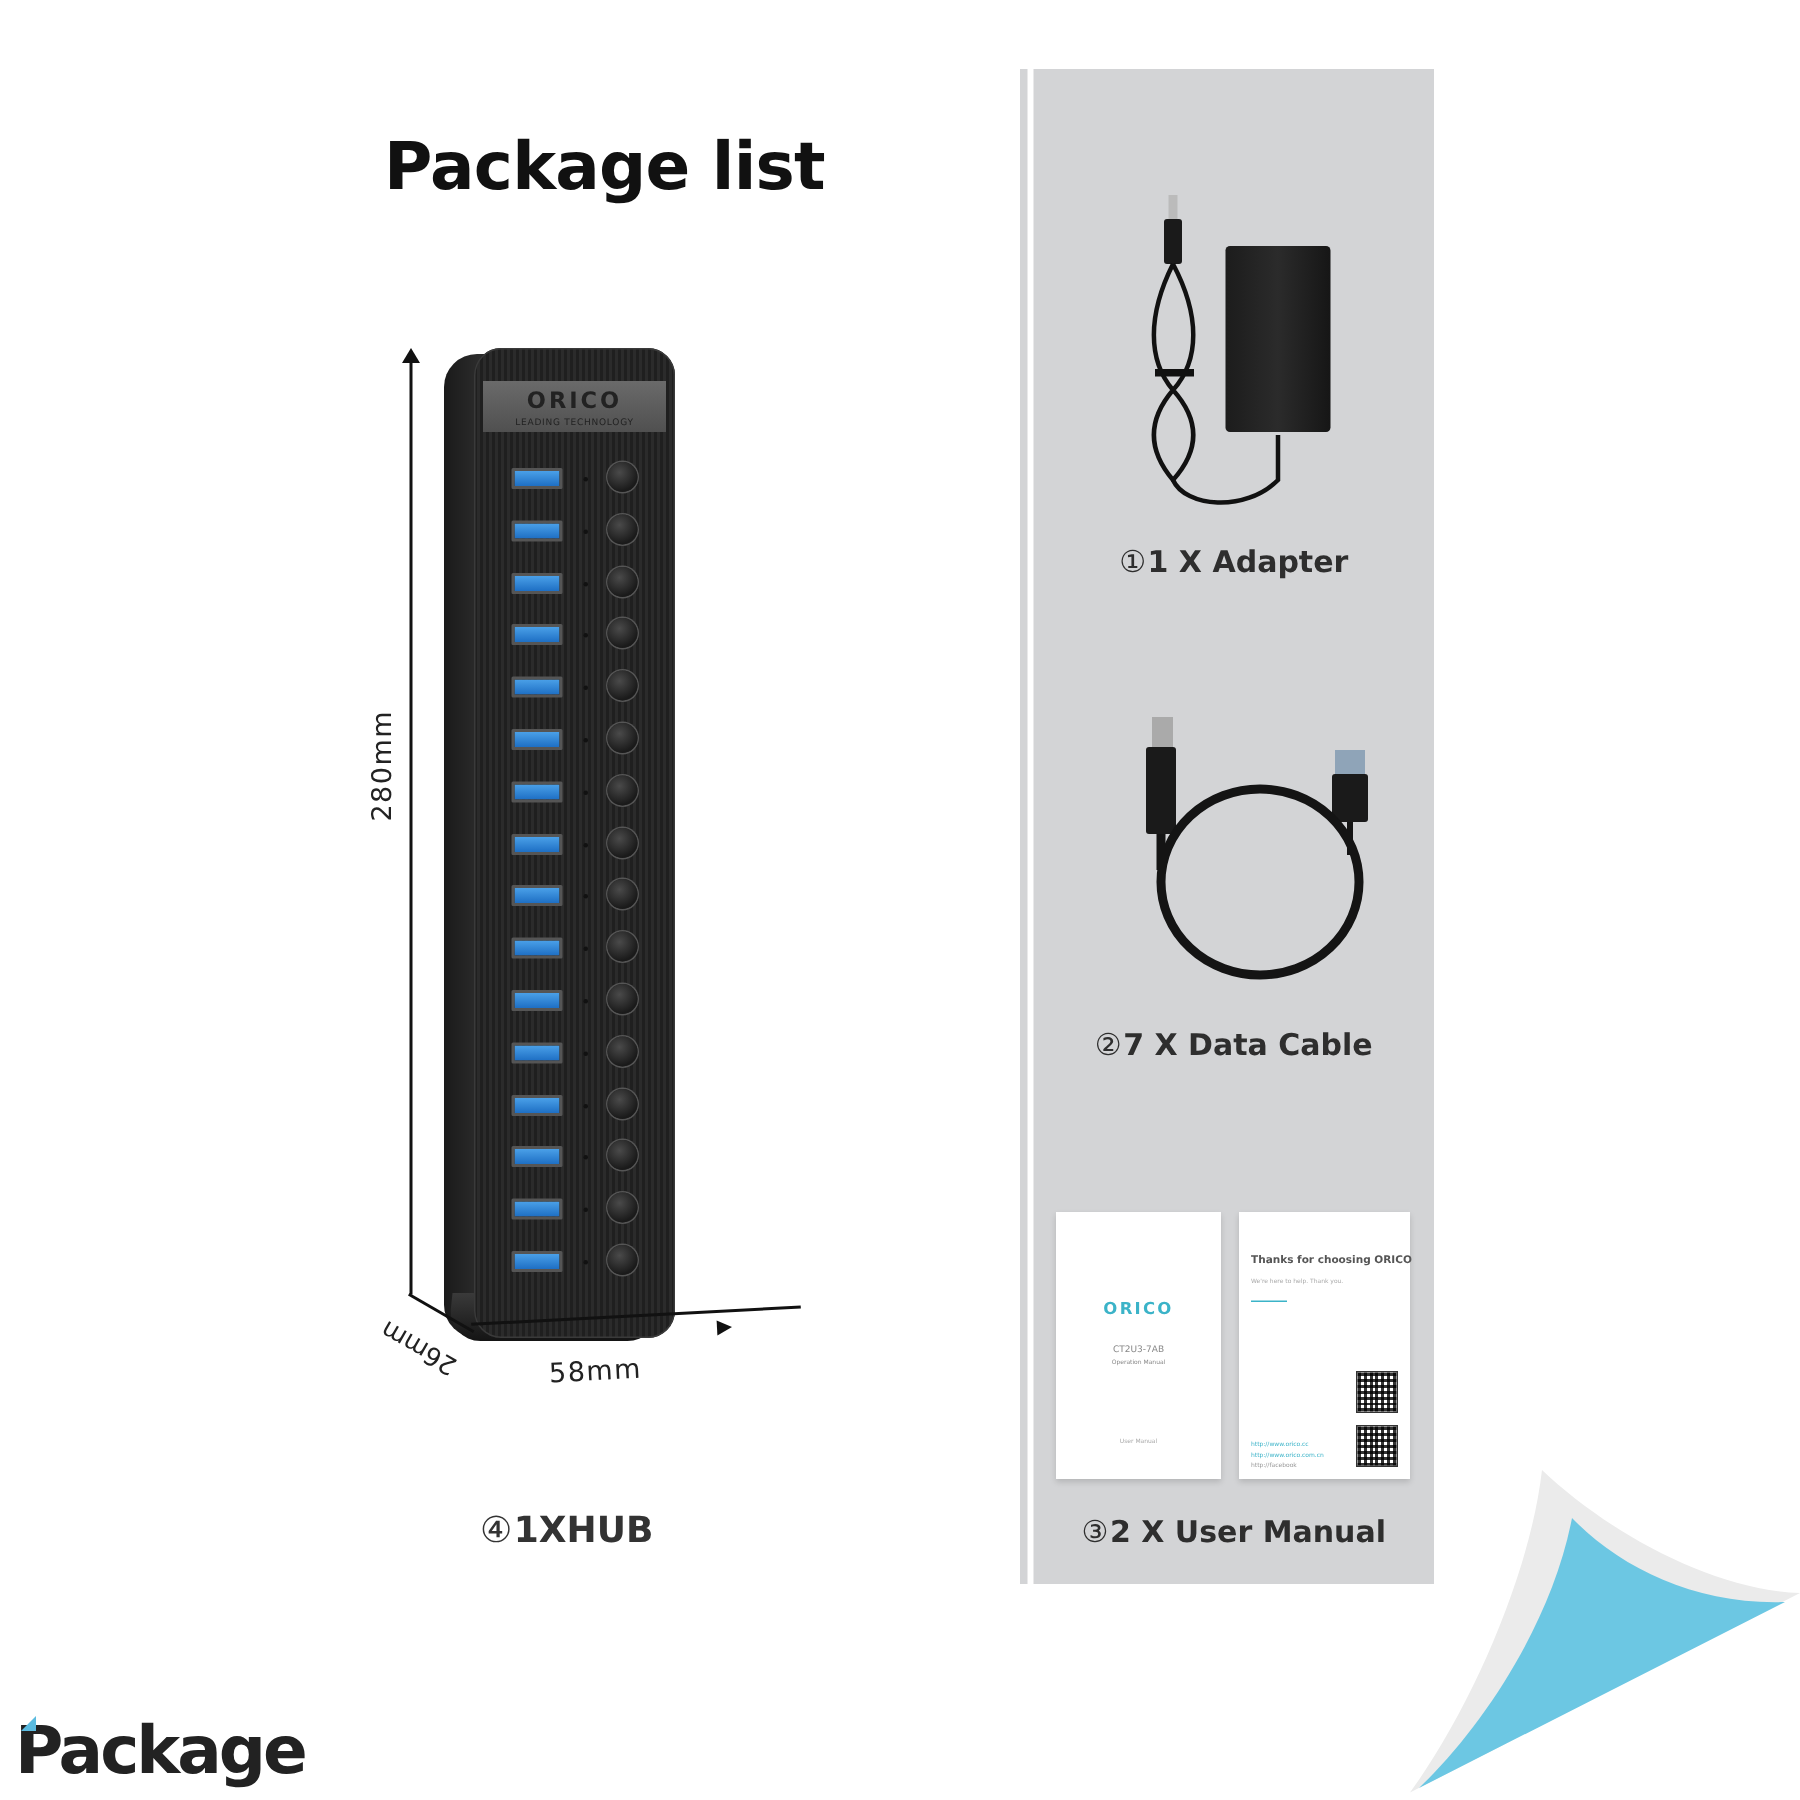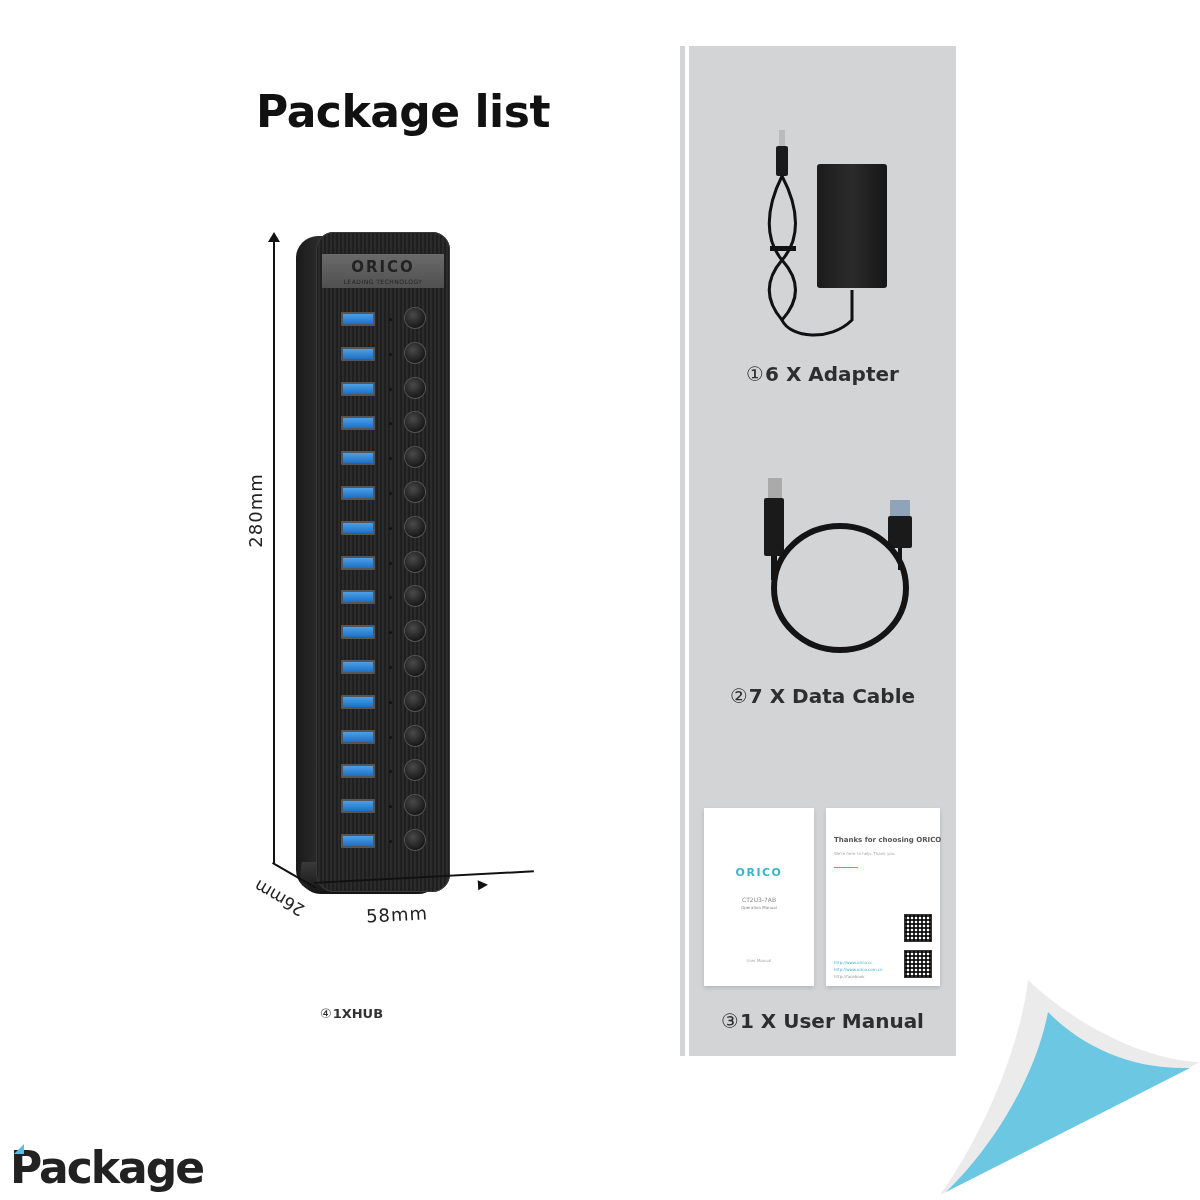--- a/index.html
+++ b/index.html
@@ -19,21 +19,21 @@
   .btn{width:20px;height:20px;border-radius:50%;background:radial-gradient(circle at 40% 35%,#4a4a4a,#1a1a1a 70%);box-shadow:0 0 0 1px #555;}
   
   .vline{left:273px;top:238px;width:2px;height:625px;background:#111;}
   .vline-arrow{left:268px;top:232px;width:0;height:0;border-left:6px solid transparent;border-right:6px solid transparent;border-bottom:10px solid #111;}
   .dim-280{left:218px;top:500px;transform:rotate(-90deg);font-size:18px;color:#222;letter-spacing:1px;}
   .hline{left:273px;top:862px;width:220px;height:2px;background:#111;transform-origin:0 0;transform:rotate(-3deg) translate(40px,22px);}
   .dline{left:273px;top:862px;width:50px;height:2px;background:#111;transform-origin:0 0;transform:rotate(30deg);}
   .harrow{left:478px;top:880px;width:0;height:0;border-top:5px solid transparent;border-bottom:5px solid transparent;border-left:10px solid #111;transform:rotate(-3deg);}
   .dim-58{left:366px;top:904px;font-size:18px;color:#222;letter-spacing:1px;transform:rotate(-3deg);}
   .dim-26{left:252px;top:888px;font-size:17px;color:#222;transform:rotate(210deg);}
-  .hub-label{left:320px;top:1006px;font-size:13px;font-weight:bold;color:#333;}
+  .hub-label{left:320px;top:1006px;font-size:24px;font-weight:bold;color:#333;}
   .circ{font-weight:normal;margin-right:1px;}
   
   .strip{left:680px;top:46px;width:5px;height:1010px;background:#d3d4d6;}
   .panel{left:689px;top:46px;width:267px;height:1010px;background:#d3d4d6;}
   .item-label{font-size:20px;font-weight:bold;color:#2e2e2e;text-align:center;left:689px;width:267px;}
   
   .adapter-box{left:817px;top:164px;width:70px;height:124px;background:linear-gradient(90deg,#1c1c1c,#2b2b2b 50%,#161616);border-radius:3px;}
   .adapter-plug{left:779px;top:130px;width:6px;height:18px;background:#bbb;}
   .adapter-neck{left:776px;top:146px;width:12px;height:30px;background:#1a1a1a;border-radius:2px;}
   
@@ -143,21 +143,21 @@
   <div class="abs adapter-plug"></div>
   <div class="abs adapter-neck"></div>
   <svg class="abs" style="left:760px;top:170px" width="110" height="180">
     <path d="M22 6 C 5 40, 5 70, 22 90 C 40 110, 40 130, 22 150 C 5 130, 5 110, 22 90 C 40 70, 40 40, 22 6" fill="none" stroke="#111" stroke-width="3"></path>
     <path d="M22 150 C 30 168, 70 172, 92 150 L 92 120" fill="none" stroke="#111" stroke-width="3"></path>
     <rect x="10" y="76" width="26" height="5" fill="#111"></rect>
   </svg>
   <div class="abs adapter-box"></div>
 </div>
 <div class="abs item-label" style="top:362px">
-  <span class="circ">①</span><span>6 X Adapter</span>
+  <span class="circ">①</span><span>1 X Adapter</span>
 </div>
 
 <svg class="abs cable-svg" width="200" height="190">
   <rect x="28" y="8" width="14" height="20" fill="#aaa"></rect>
   <rect x="24" y="28" width="20" height="58" fill="#1a1a1a" rx="2"></rect>
   <rect x="150" y="30" width="20" height="16" fill="#8fa4b8"></rect>
   <rect x="148" y="46" width="24" height="32" fill="#1a1a1a" rx="2"></rect>
   <ellipse cx="100" cy="118" rx="66" ry="62" fill="none" stroke="#141414" stroke-width="6"></ellipse>
   <path d="M34 86 L 34 110" stroke="#141414" stroke-width="6"></path>
   <path d="M160 78 L 160 100" stroke="#141414" stroke-width="4"></path>
@@ -174,21 +174,21 @@
 <div class="abs man-foot">User Manual</div>
 <div class="abs man-thanks">Thanks for choosing ORICO</div>
 <div class="abs man-sub">We're here to help. Thank you.</div>
 <div class="abs man-bar"></div>
 <div class="abs qr qr1"></div>
 <div class="abs qr qr2"></div>
 <div class="abs man-url" style="top:960px">http://www.orico.cc</div>
 <div class="abs man-url" style="top:967px">http://www.orico.com.cn</div>
 <div class="abs man-url" style="top:974px;color:#999">http://facebook</div>
 <div class="abs item-label" style="top:1009px">
-  <span class="circ">③</span><span>1 X User Manual</span>
+  <span class="circ">③</span><span>2 X User Manual</span>
 </div>
 
 <div class="abs brand">Package</div>
 <div class="abs brand-tab"></div>
 
 <svg class="abs curl" width="260" height="230">
   <path d="M88 10 C 80 80, 40 170, 0 225 L 260 92 C 200 90, 130 50, 88 10 Z" fill="#ebebeb"></path>
   <path d="M108 42 C 95 110, 50 180, 6 222 L 250 98 C 190 100, 140 75, 108 42 Z" fill="#6cc7e3"></path>
 </svg>
 

